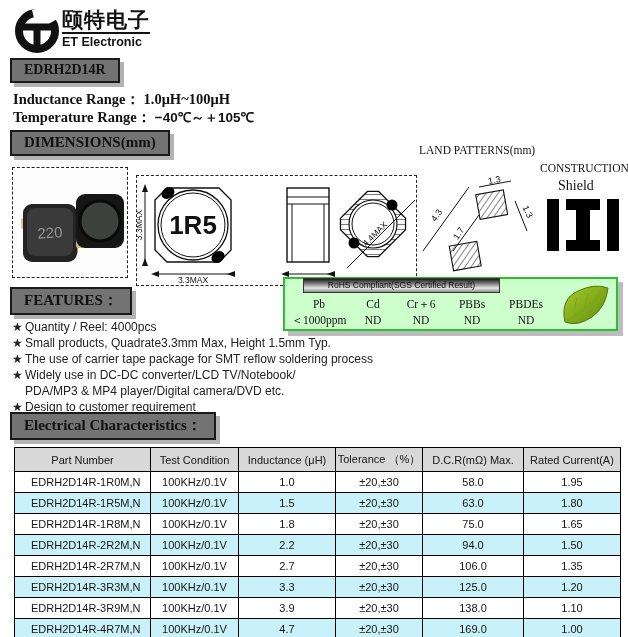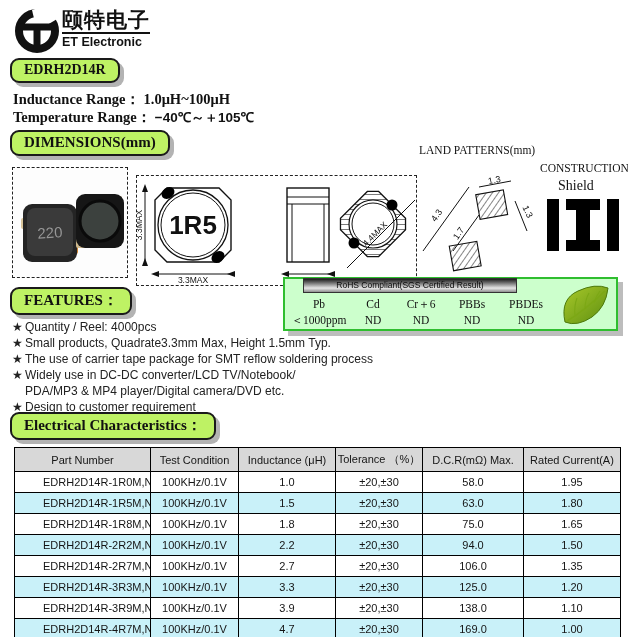--- a/index.html
+++ b/index.html
@@ -16,21 +16,21 @@
   .logo-en { font:bold 12.5px "Liberation Sans", sans-serif; border-top:2px solid #111; line-height:17px; }
   .title-bar {
     position:absolute; left:236px; top:9px; width:386px; height:38px;
     border:2px solid #000; border-radius:9px;
     background:linear-gradient(180deg,#7e7e7e 0%,#d9d9d9 42%,#c2c2c2 58%,#4d4d4d 100%);
     text-align:center; line-height:34px; font-weight:bold; font-size:19px; color:#0d0d0d;
     box-shadow:2px 2px 2px #9a9a9a;
   }
   
   .sec-badge {
-    position:absolute; background:#bef264; border:2px solid #1a1a1a; border-radius:9px;
+    position:absolute; background:#737373; border:2px solid #1a1a1a; border-radius:0;
     box-shadow:4px 4px 0 #b3b3b3; font-family:"Liberation Serif", serif; font-weight:bold;
     padding:2px 12px 3px 12px; white-space:nowrap;
   }
   .badge-part { left:10px; top:58px; font-size:14px; }
   .badge-dims { left:10px; top:130px; font-size:15px; }
   .badge-feat { left:10px; top:287px; font-size:15px; }
   .badge-elec { left:10px; top:412px; font-size:15px; }
   
   .spec-line { position:absolute; left:13px; font-family:"Liberation Serif", serif; font-weight:bold; font-size:14.5px; }
   .spec-1 { top:90px; }
@@ -43,41 +43,41 @@
   .land-svg { position:absolute; left:419px; top:175px; }
   .construction-title { position:absolute; left:540px; top:162px; font-family:"Liberation Serif", serif; font-size:11.5px; }
   .shield-label { position:absolute; left:558px; top:178px; font-family:"Liberation Serif", serif; font-size:14px; }
   .construction-svg { position:absolute; left:547px; top:199px; }
   
   .rohs-box {
     position:absolute; left:283px; top:277px; width:335px; height:54px;
     background:#ccffcc; border:2px solid #2fbe2f; box-shadow:5px 5px 0 #bdbdbd;
   }
   .rohs-header {
-    position:absolute; left:18px; top:-1px; width:214px; height:15px;
+    position:absolute; left:18px; top:-1px; width:197px; height:15px;
     background:linear-gradient(180deg,#1c1c1c 0%,#6f6f6f 30%,#e6e6e6 70%,#8f8f8f 100%);
     border:1px solid #333; text-align:center; font-size:8.5px; line-height:13px; color:#0a0a0a;
   }
   .rohs-columns { position:absolute; left:2px; top:17px; display:flex; }
   .rohs-col { text-align:center; font-family:"Liberation Serif", serif; font-size:11.5px; }
   .rohs-col .rohs-name { display:block; line-height:16px; }
   .rohs-col .rohs-value { display:block; line-height:16px; }
   .leaf-svg { position:absolute; right:5px; top:5px; }
   
   .features-list { position:absolute; left:12px; top:319px; width:470px; }
   .feat-line { font-size:12px; color:#222; line-height:16px; white-space:nowrap; }
   .feat-line .star { display:inline-block; width:13px; }
   .feat-line.no-star .star { visibility:hidden; }
   
   .elec-table { position:absolute; left:14px; top:447px; width:606px; border-collapse:collapse; table-layout:fixed; }
   .elec-table th, .elec-table td { border:1px solid #000; font-size:11px; text-align:center; overflow:hidden; white-space:nowrap; }
   .elec-table th { background:#d8d8d8; height:24px; font-weight:normal; color:#151515; }
   .elec-table td { height:21px; color:#151515; }
   .elec-table tr.alt td { background:#c9f1f9; }
-  .elec-table td.pn { text-align:left; padding-left:28px; }
+  .elec-table td.pn { text-align:left; padding-left:16px; }
   svg text { font-family:"Liberation Sans", sans-serif; }
 </style>
 </head>
 <body>
 
 <div class="page">
 
   <div class="logo">
     <svg width="46" height="46" viewBox="0 0 46 46">
       <circle cx="23" cy="23" r="18" fill="none" stroke="#111" stroke-width="8"></circle>

